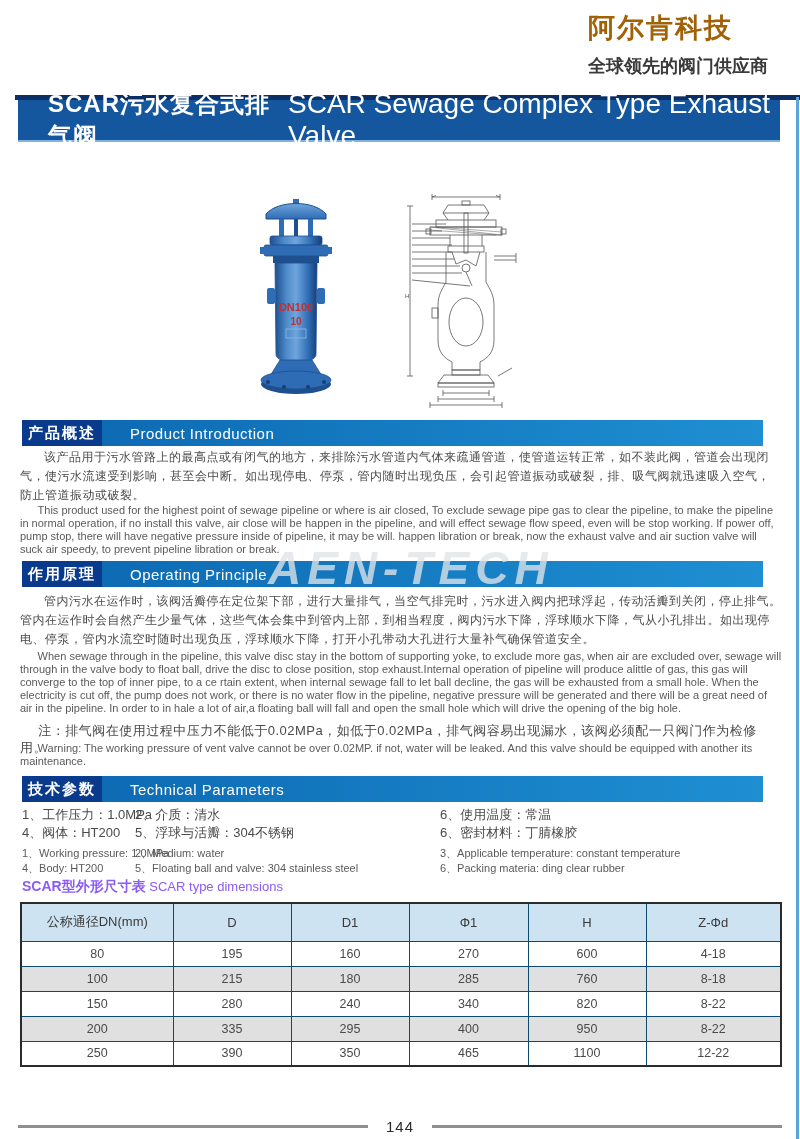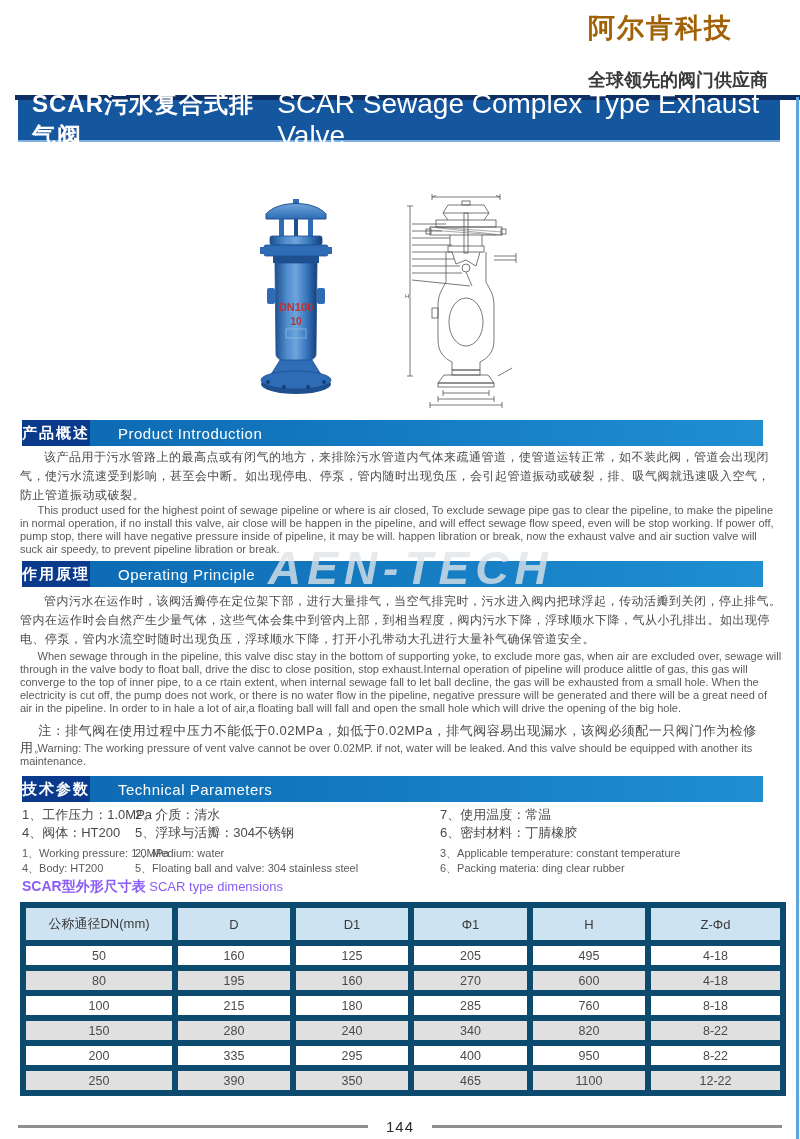--- a/index.html
+++ b/index.html
@@ -3,40 +3,40 @@
 <meta charset="utf-8">
 <style>
   * { margin:0; padding:0; box-sizing:border-box; }
   body { background:#fff; font-family:"Liberation Sans", sans-serif; }
   .page { position:relative; width:800px; height:1139px; background:#fff; overflow:hidden; margin:0 auto; }
 
   
   .logo { position:absolute; left:46px; top:6px; font-size:56px; font-weight:800; color:#ED6D1F; letter-spacing:1px; }
   .brand { position:absolute; left:588px; top:10px; width:190px; }
   .brand-cn { font-size:27px; font-weight:800; color:#a16207; letter-spacing:2px; white-space:nowrap; }
-  .brand-slogan { margin-top:22px; font-size:18px; font-weight:700; color:#3a3a3a; white-space:nowrap; }
+  .brand-slogan { margin-top:8px; font-size:18px; font-weight:700; color:#3a3a3a; white-space:nowrap; }
   .brand-sub { margin-top:16px; font-size:13px; color:#8a8a8a; white-space:nowrap; letter-spacing:1px; }
 
   
   .titlebar-topline { position:absolute; left:15px; top:95px; width:785px; height:5px; background:#0C2F66; }
   .titlebar { position:absolute; left:18px; top:100px; width:762px; height:42px; background:#15579E;
-              border-bottom:2px solid #7FB2DF; display:flex; align-items:center; padding-left:14px; }
+              border-bottom:2px solid #7FB2DF; display:flex; align-items:center; padding-left:30px; }
   .title-cn { color:#fff; font-size:24px; font-weight:700; letter-spacing:1px; }
   .title-en { color:#fff; font-size:28px; }
 
   
   .edge-stripe { position:absolute; left:796px; top:97px; width:3px; height:1042px; background:#5BA5DB; }
 
   
   .valve-photo { position:absolute; left:250px; top:196px; }
   .valve-drawing { position:absolute; left:402px; top:190px; }
 
   
   .sec { position:absolute; left:22px; width:741px; height:26px; display:flex; }
-  .sec-label { width:68px; background:#0A3A8C; color:#fff; font-size:15px; font-weight:700;
+  .sec-label { width:80px; background:#0A3A8C; color:#fff; font-size:15px; font-weight:700;
                display:flex; align-items:center; justify-content:center; letter-spacing:2px; }
   .sec-bar { flex:1; background:linear-gradient(to right,#0D6BB4,#1F8FD2); color:#fff; font-size:15px;
              display:flex; align-items:center; padding-left:28px; letter-spacing:0.5px;text-align:center; }
 
   
   .para { position:absolute; left:20px; width:762px; color:#4a4a4a; }
   .cn { font-size:12px; line-height:19px; text-indent:2em; letter-spacing:0.5px; }
   .en { font-size:11px; line-height:13px; text-indent:1.6em; color:#5a5a5a; }
 
   .watermark { position:absolute; left:268px; top:541px; font-size:46px; font-weight:800; font-style:italic;
@@ -51,21 +51,21 @@
   .param-grid span { white-space:nowrap; }
 
   
   .table-title { position:absolute; left:22px; top:877px; color:#8b5cf6; }
   .table-title .t-cn { font-size:14px; font-weight:700; }
   .table-title .t-en { font-size:13px; font-weight:400; }
   table.dims { position:absolute; left:20px; top:902px; width:760px; border-collapse:collapse;
                border:2px solid #2b2b2b; table-layout:fixed; }
   table.dims th { height:38px; background:#CEE3F2; font-size:13px; font-weight:400; color:#3a3a3a; }
   table.dims td { height:25px; font-size:12.5px; color:#4a4a4a; text-align:center; }
-  table.dims th, table.dims td { border:6px solid #0c4a6e; }
+  table.dims th, table.dims td { border:1px solid #0c4a6e; }
   table.dims tbody tr:nth-child(even) { background:#E0E0E0; }
   .colw0{width:152px}.colw1{width:118px}.colw2{width:118px}.colw3{width:119px}.colw4{width:118px}.colw5{width:135px}
 
   
   .footer { position:absolute; left:0; top:1118px; width:800px; display:flex; align-items:center; padding:0 18px; }
   .f-rule { flex:1; height:3px; background:#8f8f8f; }
   .f-num { margin:0 18px; font-size:15px; color:#2b2b2b; letter-spacing:1px; }
 </style>
 </head>
 <body>
@@ -201,21 +201,21 @@
 
   <div class="sec" style="top:776px">
     <div class="sec-label">技术参数</div>
     <div class="sec-bar">Technical Parameters</div>
   </div>
 
   <div class="params">
     <div class="param-grid cn-grid">
       <span>1、工作压力：1.0MPa</span>
       <span>2、介质：清水</span>
-      <span>7、使用温度：常温</span>
+      <span>6、使用温度：常温</span>
       <span>4、阀体：HT200</span>
       <span>5、浮球与活瓣：304不锈钢</span>
       <span>6、密封材料：丁腈橡胶</span>
     </div>
     <div class="param-grid en-grid">
       <span>1、Working pressure: 1.0MPa</span>
       <span>2、Medium: water</span>
       <span>3、Applicable temperature: constant temperature</span>
       <span>4、Body: HT200</span>
       <span>5、Floating ball and valve: 304 stainless steel</span>
@@ -240,28 +240,20 @@
           <th>公称通径DN(mm)</th>
           <th>D</th>
           <th>D1</th>
           <th>Φ1</th>
           <th>H</th>
           <th>Z-Φd</th>
         </tr>
       </thead>
     <tbody>
         <tr>
-          <td>50</td>
-          <td>160</td>
-          <td>125</td>
-          <td>205</td>
-          <td>495</td>
-          <td>4-18</td>
-        </tr>
-        <tr>
           <td>80</td>
           <td>195</td>
           <td>160</td>
           <td>270</td>
           <td>600</td>
           <td>4-18</td>
         </tr>
         <tr>
           <td>100</td>
           <td>215</td>

